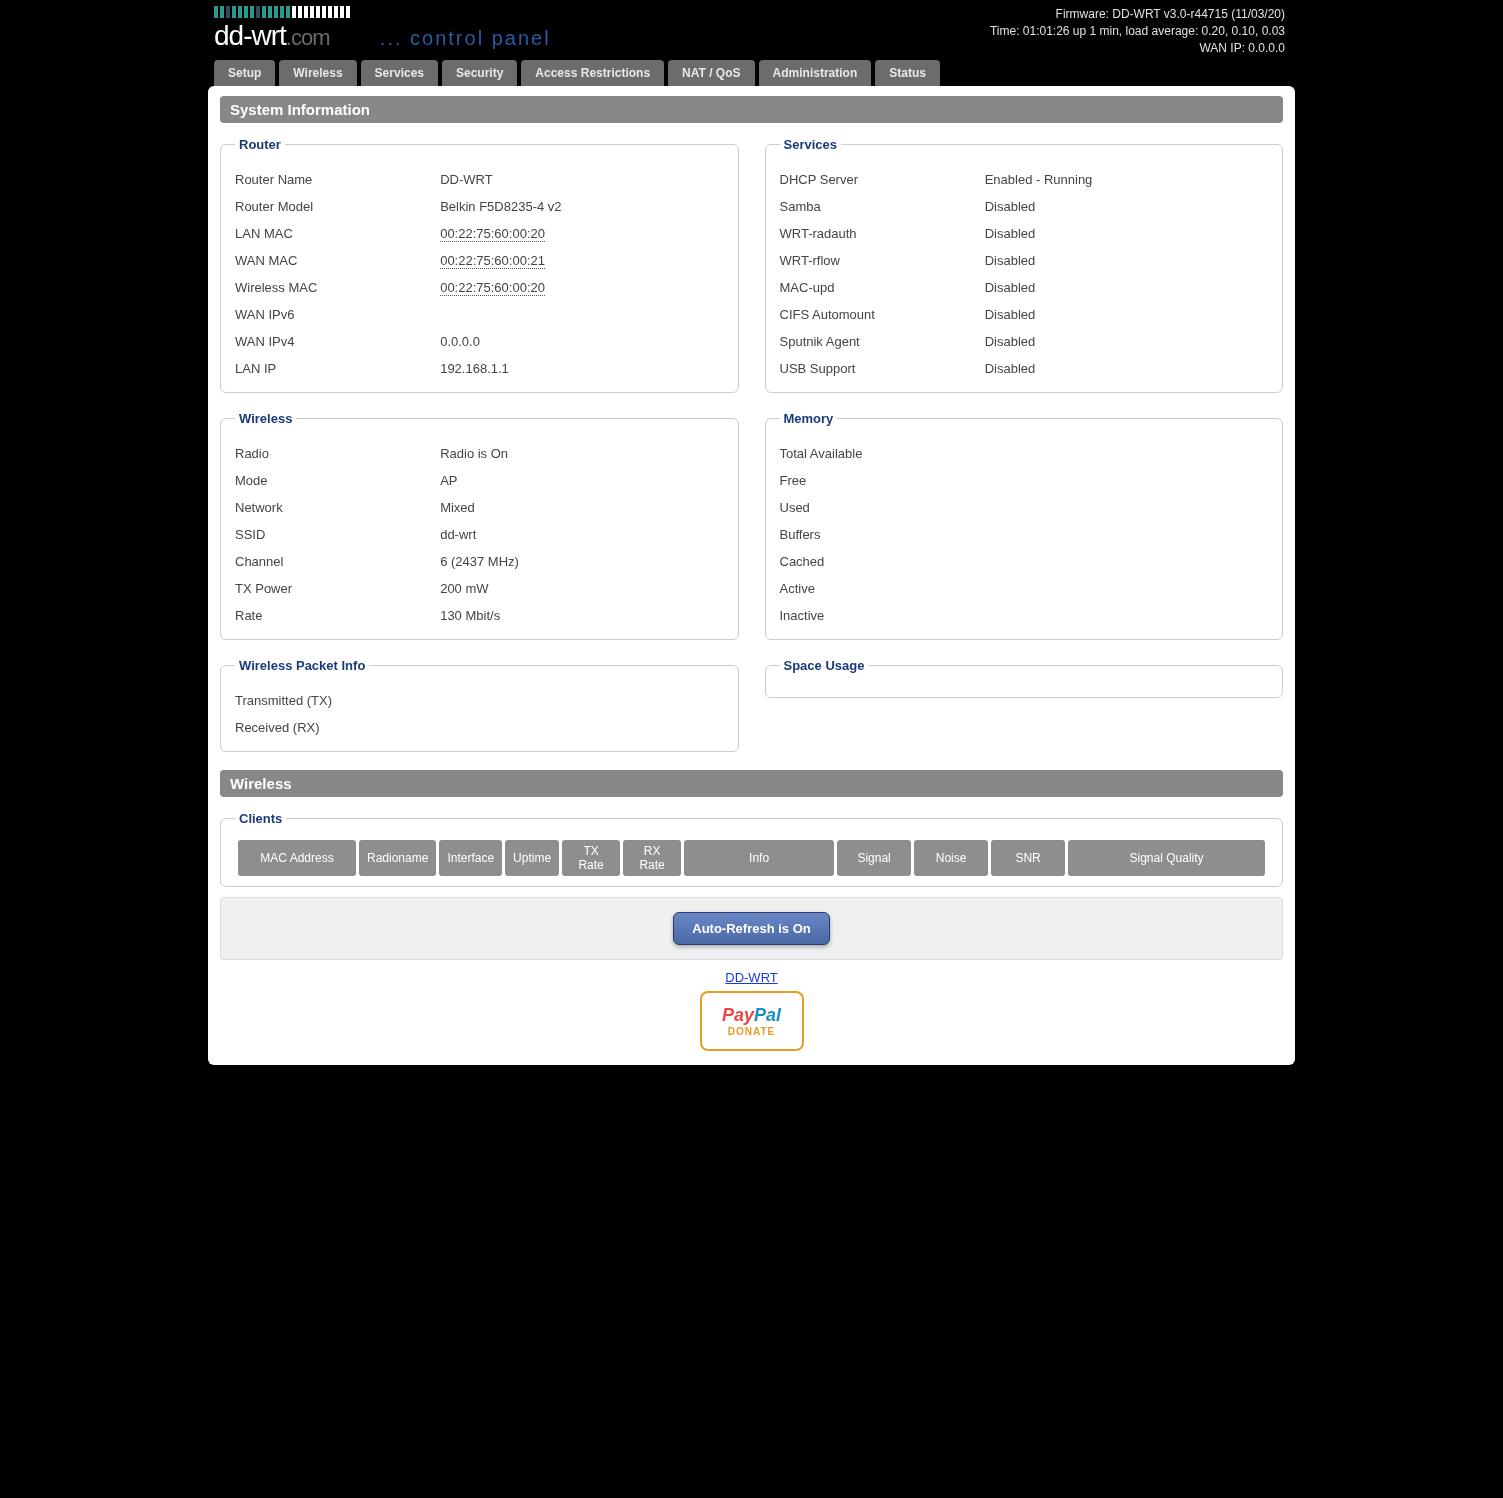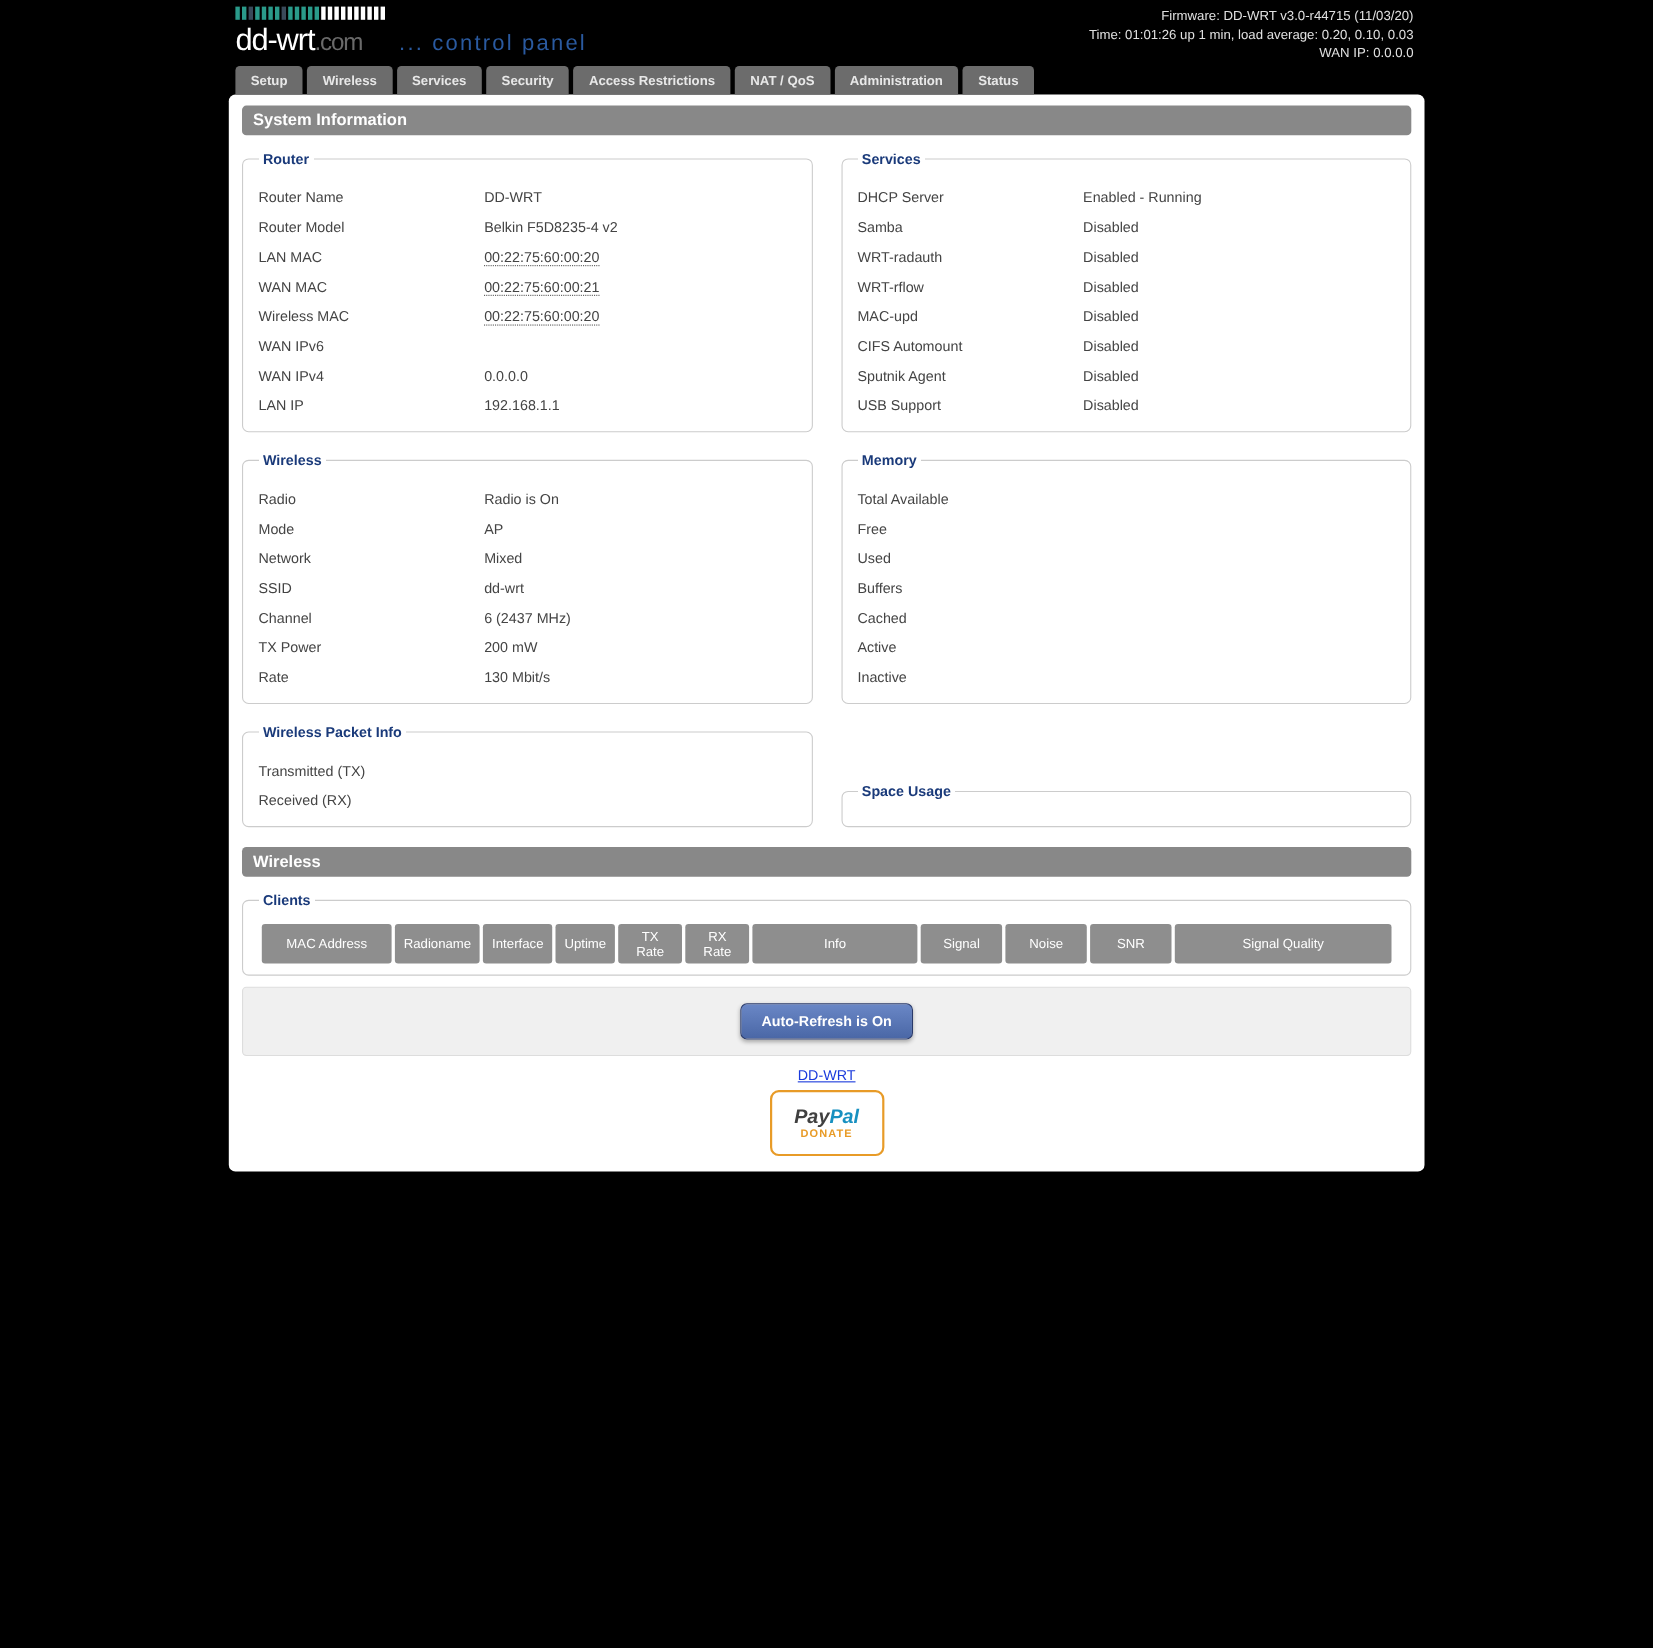--- a/index.html
+++ b/index.html
@@ -4,44 +4,44 @@
 <style>
   * { box-sizing: border-box; margin: 0; padding: 0; }
   body { background: #000; font-family: Verdana, Arial, sans-serif; font-size: 13px; color: #333; }
   .page { width: 1095px; margin: 0 auto; background: #000; }
   .header { height: 60px; position: relative; padding: 6px 10px; color: #e6e6e6; font-size: 12px; }
   .header-logo { position: absolute; left: 10px; top: 6px; }
   .tick-row { display: flex; gap: 2px; margin-bottom: 2px; }
   .tick { width: 4px; height: 12px; }
   .logo-text { font-size: 28px; font-weight: 300; color: #fff; letter-spacing: -1px; }
   .logo-text .com { color: #6a6a6a; font-size: 22px; }
-  .logo-sub { color: #2a5aa0; font-size: 20px; letter-spacing: 2px; margin-left: 30px; font-weight: 300; }
+  .logo-sub { color: #2a5aa0; font-size: 20px; letter-spacing: 2px; margin-left: 47px; font-weight: 300; }
   .header-info { position: absolute; right: 14px; top: 6px; text-align: right; line-height: 1.4; color: #e0e0e0; font-size: 12px; }
   .tabs { display: flex; gap: 4px; padding: 0 10px; }
   .tab { background: #6c6c6c; color: #e8e8e8; font-weight: bold; font-size: 12px; padding: 6px 14px; border-radius: 4px 4px 0 0; cursor: pointer; }
   .content { background: #fff; border-radius: 6px; margin: 0 4px 6px 4px; padding: 10px 12px 14px; }
   .section-title { background: #888; color: #fff; font-weight: bold; font-size: 15px; padding: 5px 10px; border-radius: 4px; margin-bottom: 14px; }
-  .two-col { display: flex; gap: 26px; margin-bottom: 18px; align-items: flex-end; }
+  .two-col { display: flex; gap: 26px; margin-bottom: 18px; }
   .col { flex: 1; }
   fieldset { border: 1px solid #ccc; border-radius: 6px; padding: 14px 14px 10px; }
   legend { color: #1a3a7a; font-weight: bold; font-size: 13px; padding: 0 4px; }
   .kv { display: flex; padding: 6px 0; font-size: 13px; color: #444; }
   .kv .k { width: 42%; }
   .kv .v { flex: 1; }
   .mac { border-bottom: 1px dotted #555; }
   .muted { color: #999; font-style: italic; }
   .clients-table { width: 100%; border-collapse: separate; border-spacing: 3px 0; }
   .clients-table th { background: #8e8e8e; color: #fff; font-weight: normal; font-size: 12px; padding: 4px 8px; text-align: center; border-radius: 3px; }
   .footer-bar { background: #f0f0f0; border: 1px solid #ddd; border-radius: 4px; padding: 14px; text-align: center; margin-top: 10px; }
   .btn-auto { background: linear-gradient(#6a87c6,#4a67a6); color: #fff; font-weight: bold; padding: 8px 18px; border: 1px solid #2a3a6a; border-radius: 6px; box-shadow: 0 2px 4px rgba(0,0,0,0.3); cursor: pointer; font-size: 13px; }
   .ddwrt-link { text-align: center; margin-top: 10px; }
   .ddwrt-link a { color: #1a3adc; text-decoration: underline; font-size: 13px; }
   .donate-box { width: 104px; height: 60px; border: 2px solid #e89b27; border-radius: 8px; margin: 6px auto 0; display: flex; flex-direction: column; align-items: center; justify-content: center; background: #fff; }
   .paypal { font-weight: bold; font-style: italic; font-size: 18px; line-height: 1; }
-  .paypal .pay { color: #404040; }
+  .paypal .pay { color: #ef4444; }
   .paypal .pal { color: #1790c0; }
   .donate-txt { font-size: 10px; color: #e89b27; font-weight: bold; letter-spacing: 1px; margin-top: 2px; }
 </style>
 </head>
 <body>
 
 <div class="page">
   <div class="header">
     <div class="header-logo">
       <div class="tick-row" id="tick-row">

